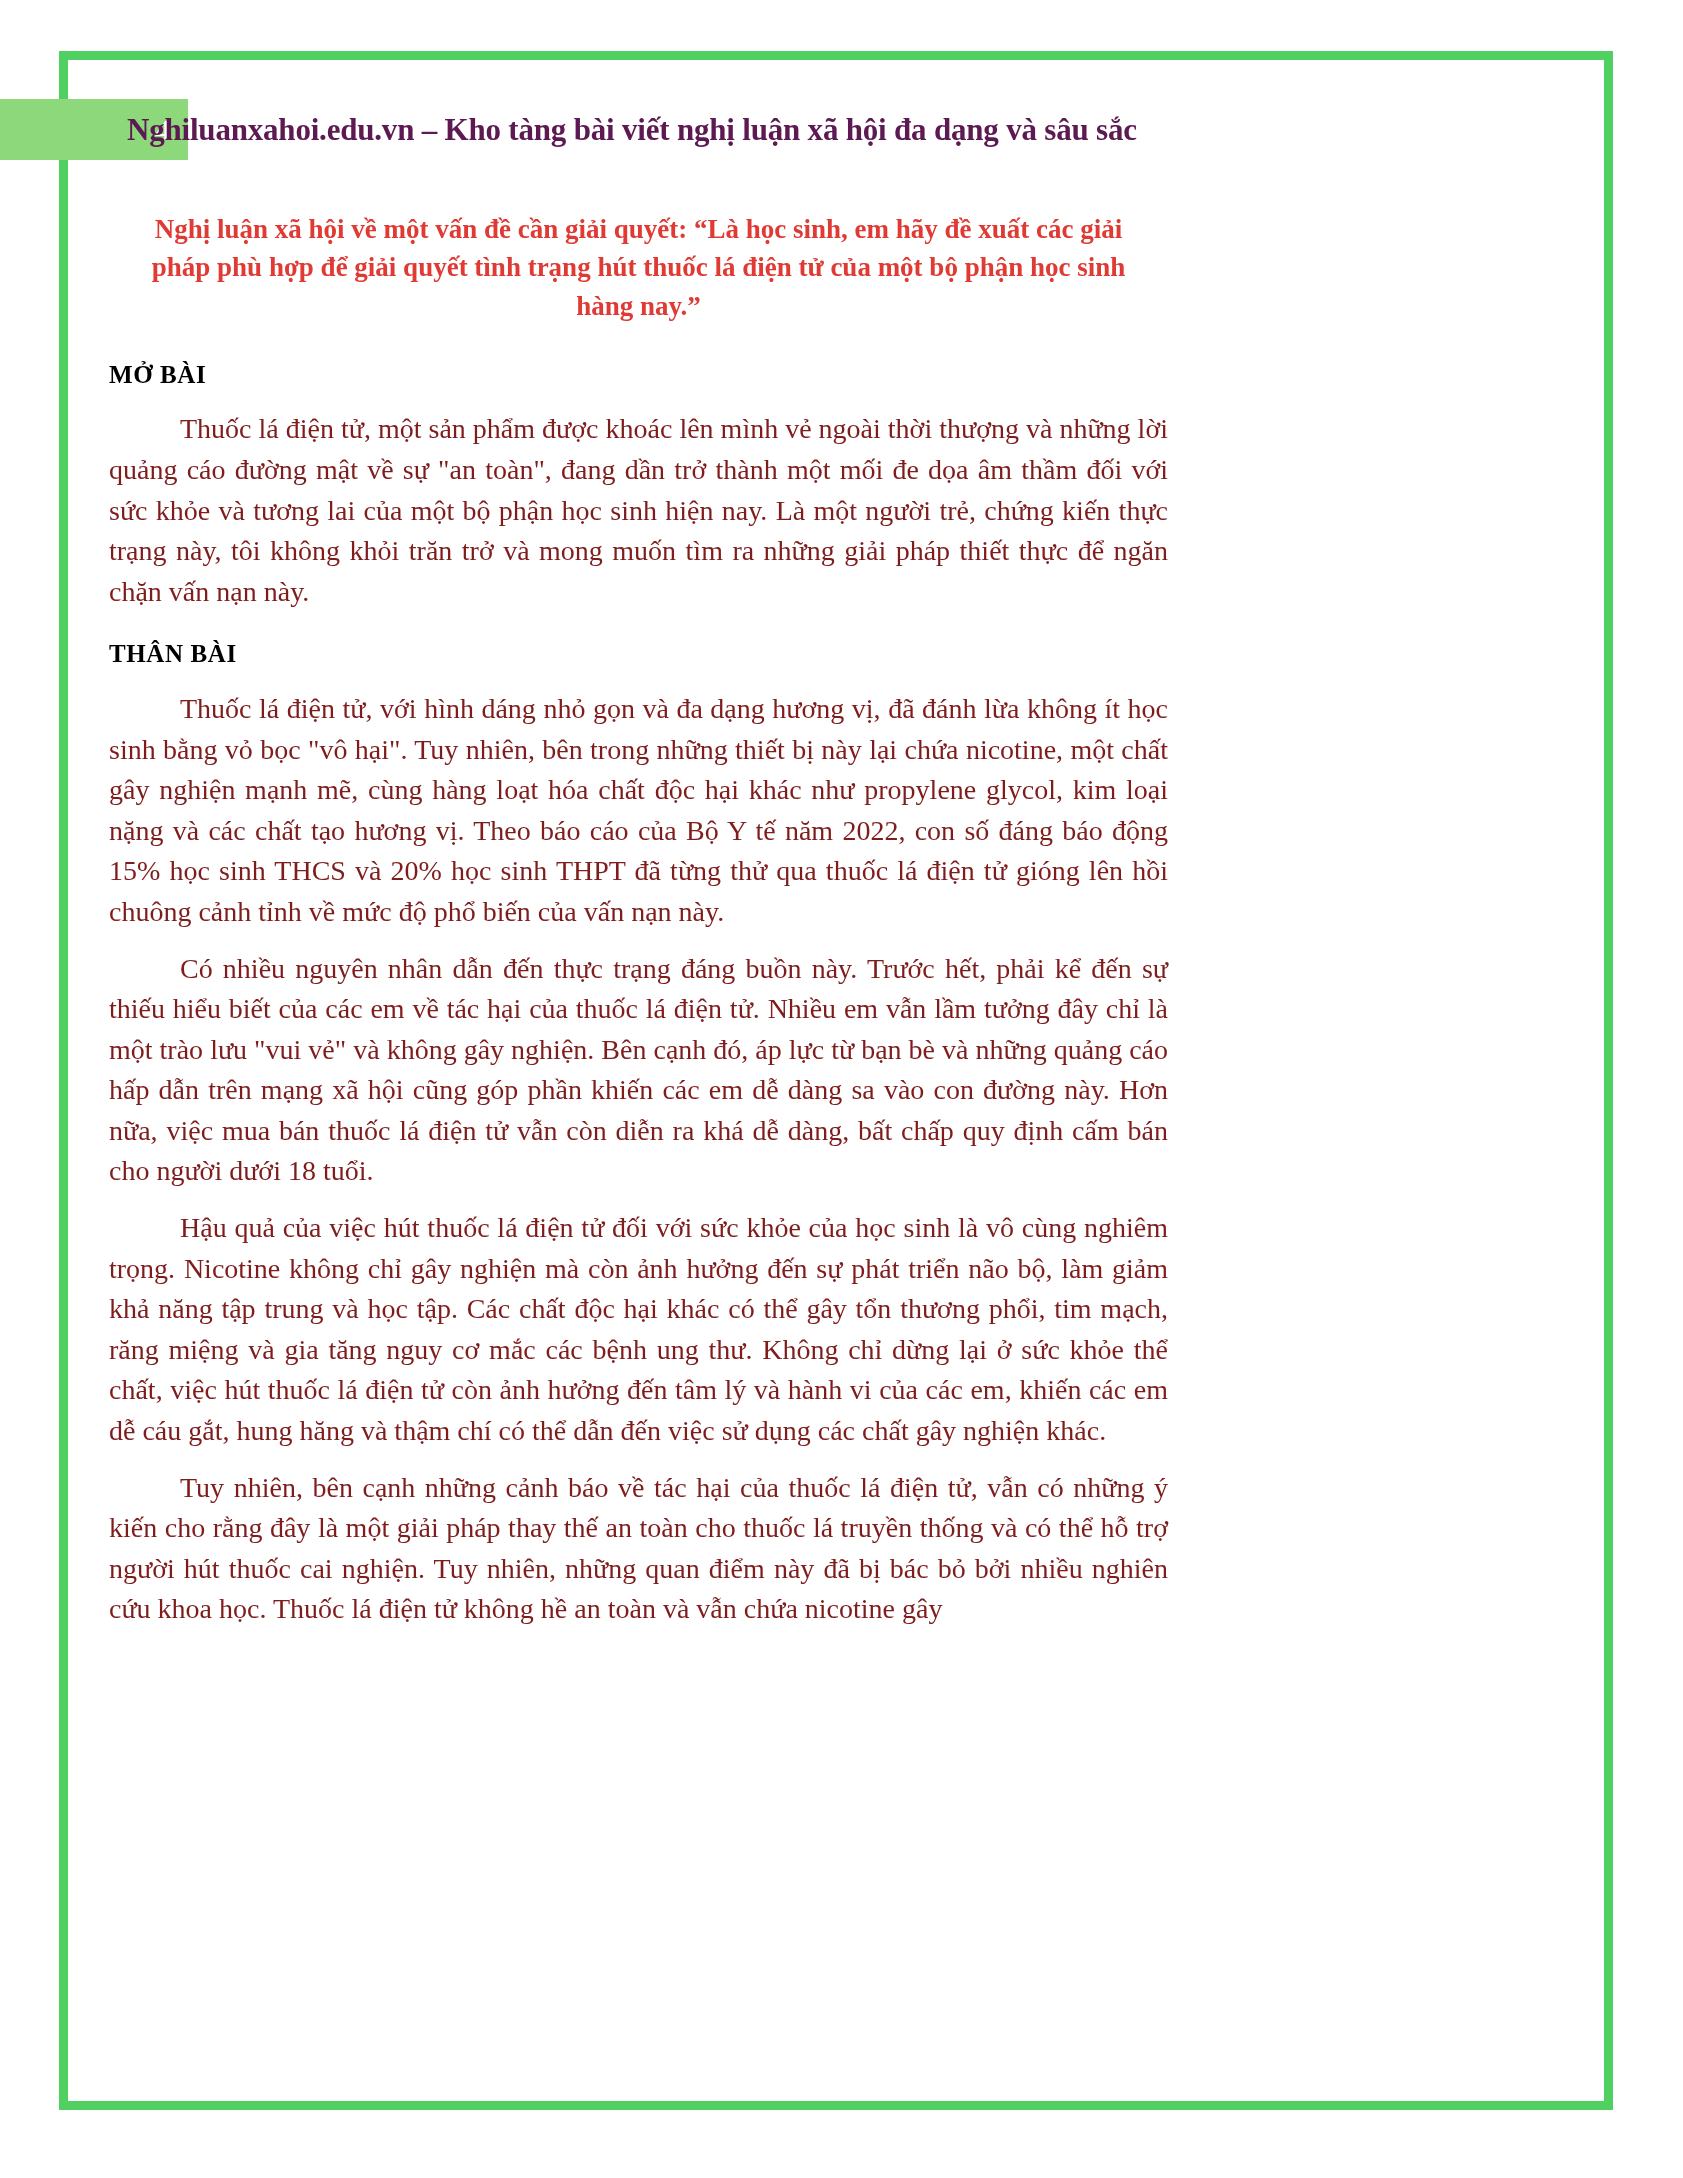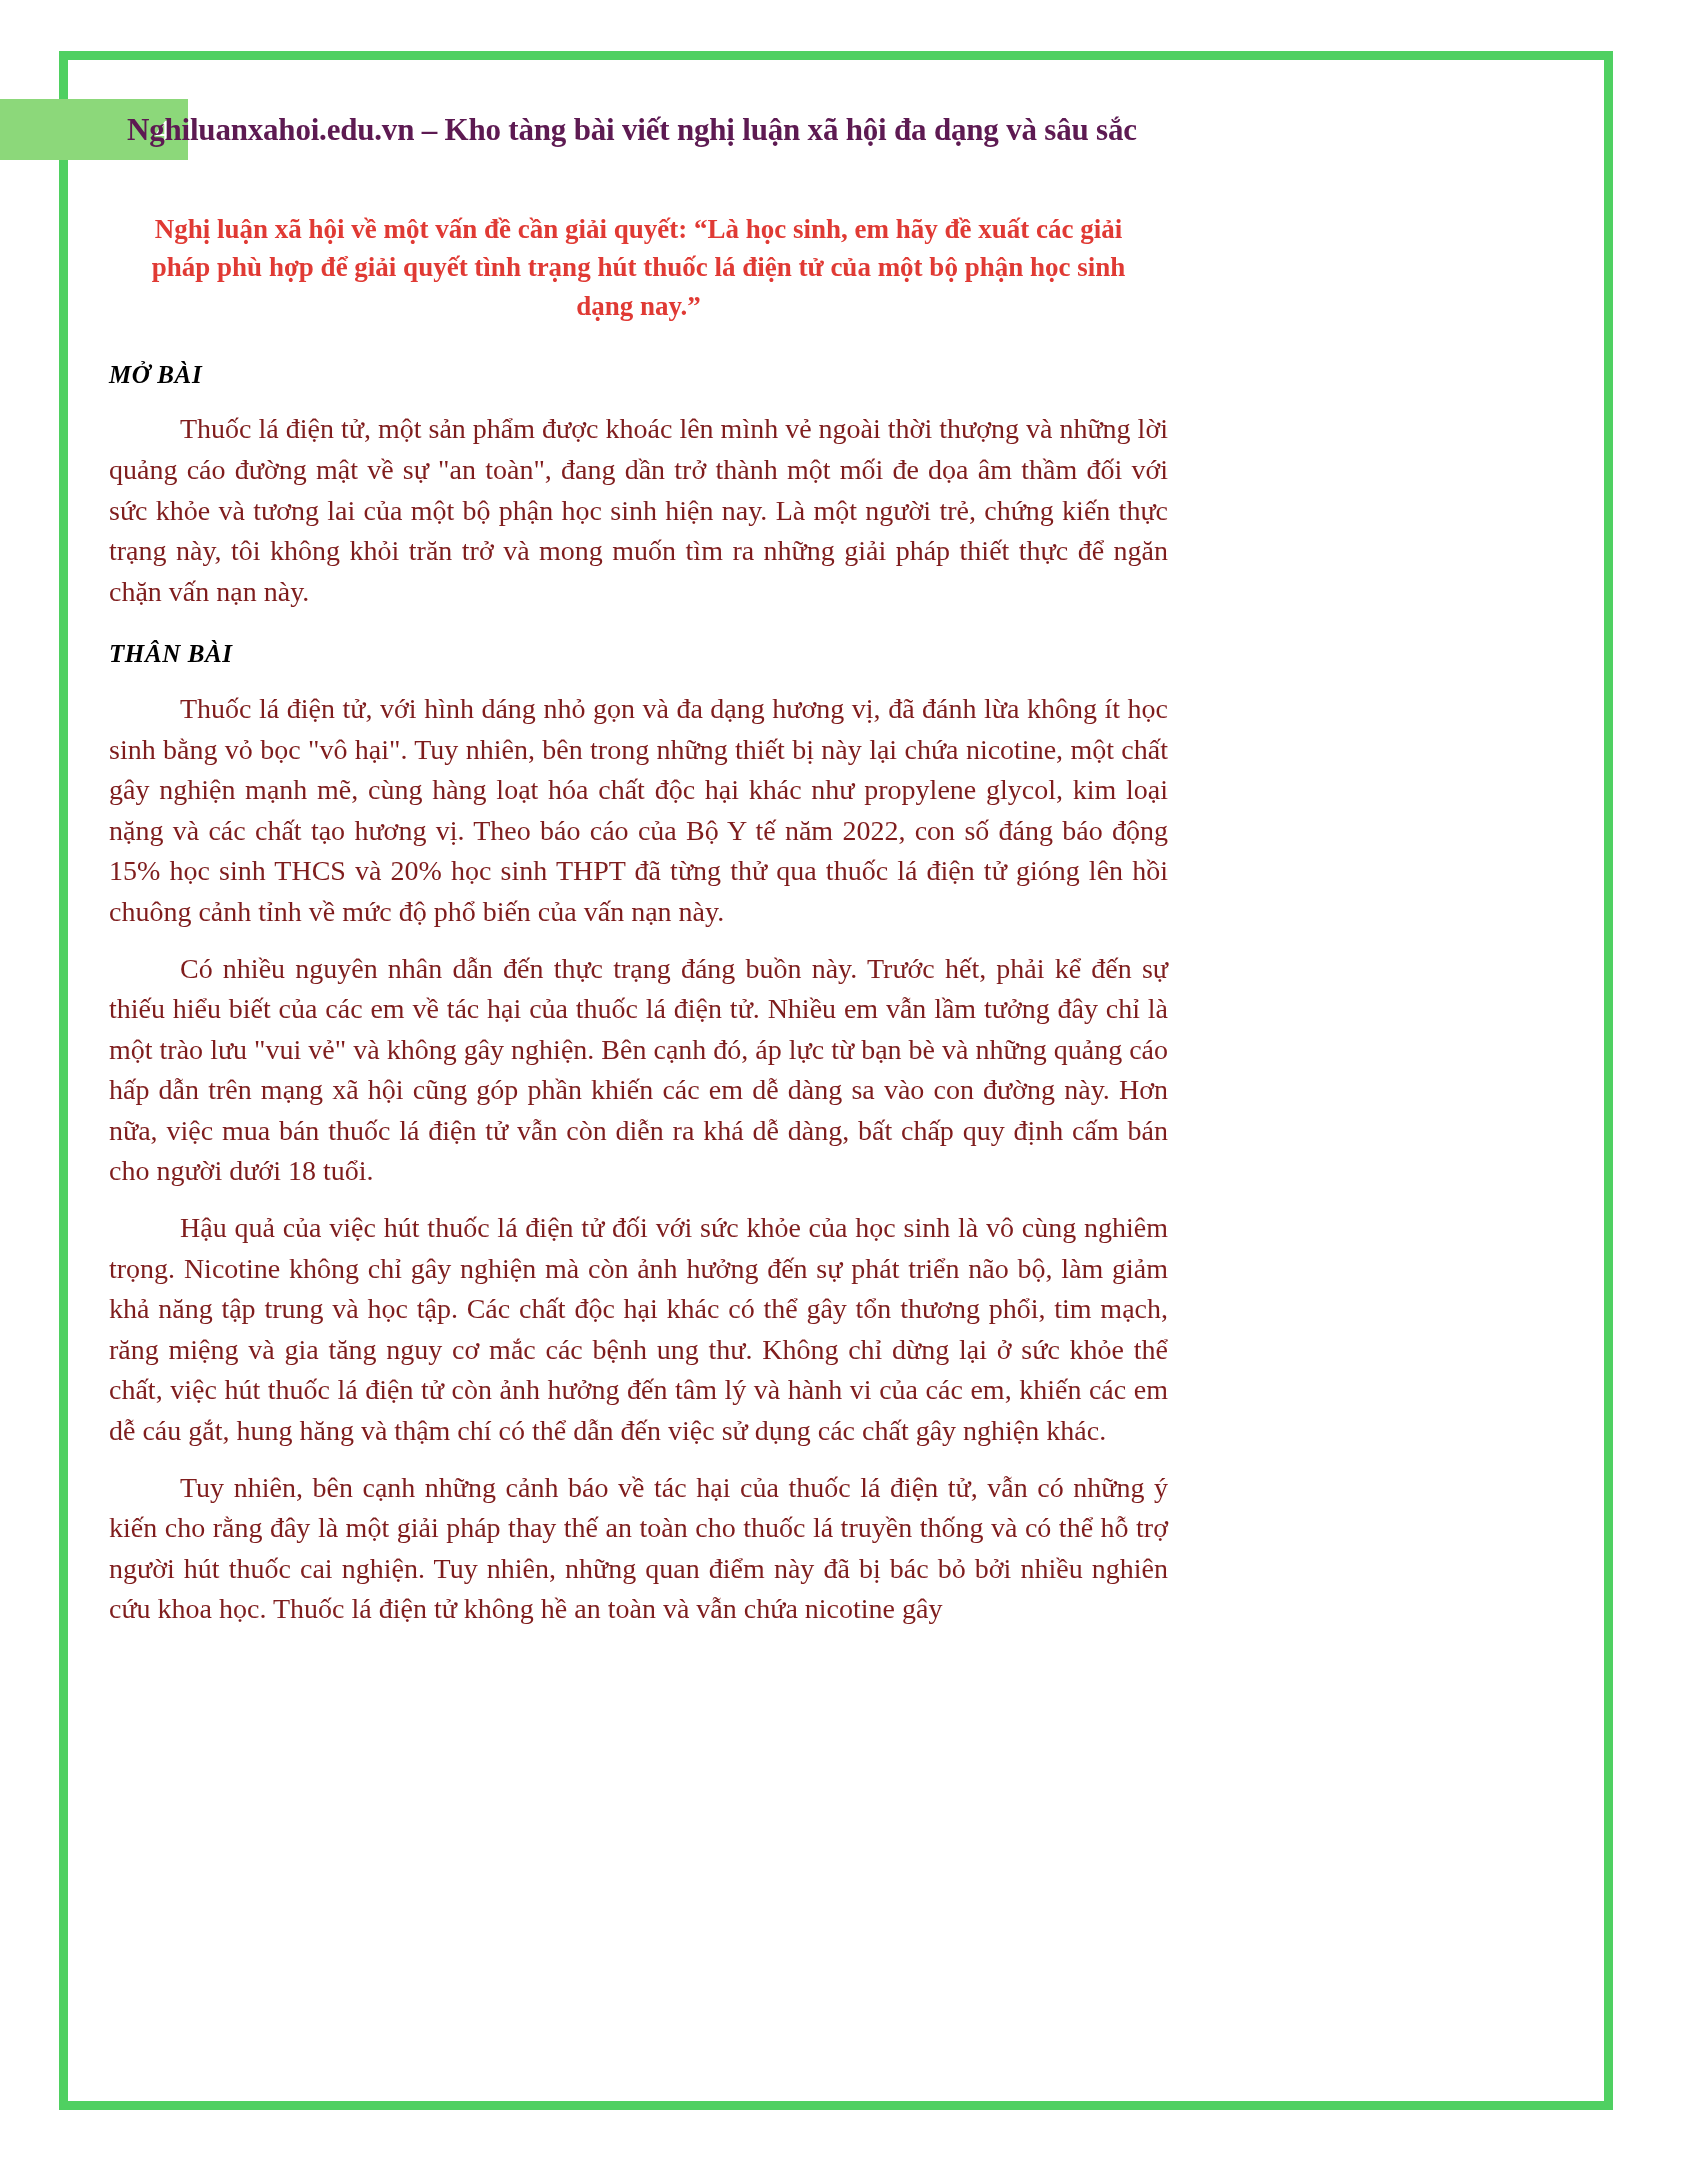--- a/index.html
+++ b/index.html
@@ -88,21 +88,20 @@
     padding: 0 28px;
   }
 
   .section-heading {
     font-size: 25px;
     font-weight: bold;
     color: #000000;
     letter-spacing: 0.6px;
     margin: 0 0 18px 0;
     line-height: 1.3;
-    font-style: italic;
   }
   .section-heading.spaced-top { margin-top: 18px; }
 
   .body-par {
     font-size: 28px;
     line-height: 1.45;
     color: #7f1d1d;
     text-align: justify;
     text-justify: inter-word;
     text-indent: 71px;
@@ -119,21 +118,21 @@
 <div id="page-number-box">
   <span id="page-number-label">4</span>
 </div>
 
 <div id="doc-header">
   <span id="header-title">Nghiluanxahoi.edu.vn – Kho tàng bài viết nghị luận xã hội đa dạng và sâu sắc</span>
 </div>
 
 <div id="content">
 
-  <p class="essay-title">Nghị luận xã hội về một vấn đề cần giải quyết: “Là học sinh, em hãy đề xuất các giải pháp phù hợp để giải quyết tình trạng hút thuốc lá điện tử của một bộ phận học sinh dạng nay.”</p>
+  <p class="essay-title">Nghị luận xã hội về một vấn đề cần giải quyết: “Là học sinh, em hãy đề xuất các giải pháp phù hợp để giải quyết tình trạng hút thuốc lá điện tử của một bộ phận học sinh hàng nay.”</p>
 
   <h2 class="section-heading">MỞ BÀI</h2>
   <p class="body-par gap-after">Thuốc lá điện tử, một sản phẩm được khoác lên mình vẻ ngoài thời thượng và những lời quảng cáo đường mật về sự "an toàn", đang dần trở thành một mối đe dọa âm thầm đối với sức khỏe và tương lai của một bộ phận học sinh hiện nay. Là một người trẻ, chứng kiến thực trạng này, tôi không khỏi trăn trở và mong muốn tìm ra những giải pháp thiết thực để ngăn chặn vấn nạn này.</p>
 
   <h2 class="section-heading spaced-top">THÂN BÀI</h2>
   <p class="body-par">Thuốc lá điện tử, với hình dáng nhỏ gọn và đa dạng hương vị, đã đánh lừa không ít học sinh bằng vỏ bọc "vô hại". Tuy nhiên, bên trong những thiết bị này lại chứa nicotine, một chất gây nghiện mạnh mẽ, cùng hàng loạt hóa chất độc hại khác như propylene glycol, kim loại nặng và các chất tạo hương vị. Theo báo cáo của Bộ Y tế năm 2022, con số đáng báo động 15% học sinh THCS và 20% học sinh THPT đã từng thử qua thuốc lá điện tử gióng lên hồi chuông cảnh tỉnh về mức độ phổ biến của vấn nạn này.</p>
   <p class="body-par">Có nhiều nguyên nhân dẫn đến thực trạng đáng buồn này. Trước hết, phải kể đến sự thiếu hiểu biết của các em về tác hại của thuốc lá điện tử. Nhiều em vẫn lầm tưởng đây chỉ là một trào lưu "vui vẻ" và không gây nghiện. Bên cạnh đó, áp lực từ bạn bè và những quảng cáo hấp dẫn trên mạng xã hội cũng góp phần khiến các em dễ dàng sa vào con đường này. Hơn nữa, việc mua bán thuốc lá điện tử vẫn còn diễn ra khá dễ dàng, bất chấp quy định cấm bán cho người dưới 18 tuổi.</p>
   <p class="body-par">Hậu quả của việc hút thuốc lá điện tử đối với sức khỏe của học sinh là vô cùng nghiêm trọng. Nicotine không chỉ gây nghiện mà còn ảnh hưởng đến sự phát triển não bộ, làm giảm khả năng tập trung và học tập. Các chất độc hại khác có thể gây tổn thương phổi, tim mạch, răng miệng và gia tăng nguy cơ mắc các bệnh ung thư. Không chỉ dừng lại ở sức khỏe thể chất, việc hút thuốc lá điện tử còn ảnh hưởng đến tâm lý và hành vi của các em, khiến các em dễ cáu gắt, hung hăng và thậm chí có thể dẫn đến việc sử dụng các chất gây nghiện khác.</p>
   <p class="body-par">Tuy nhiên, bên cạnh những cảnh báo về tác hại của thuốc lá điện tử, vẫn có những ý kiến cho rằng đây là một giải pháp thay thế an toàn cho thuốc lá truyền thống và có thể hỗ trợ người hút thuốc cai nghiện. Tuy nhiên, những quan điểm này đã bị bác bỏ bởi nhiều nghiên cứu khoa học. Thuốc lá điện tử không hề an toàn và vẫn chứa nicotine gây</p>
 

